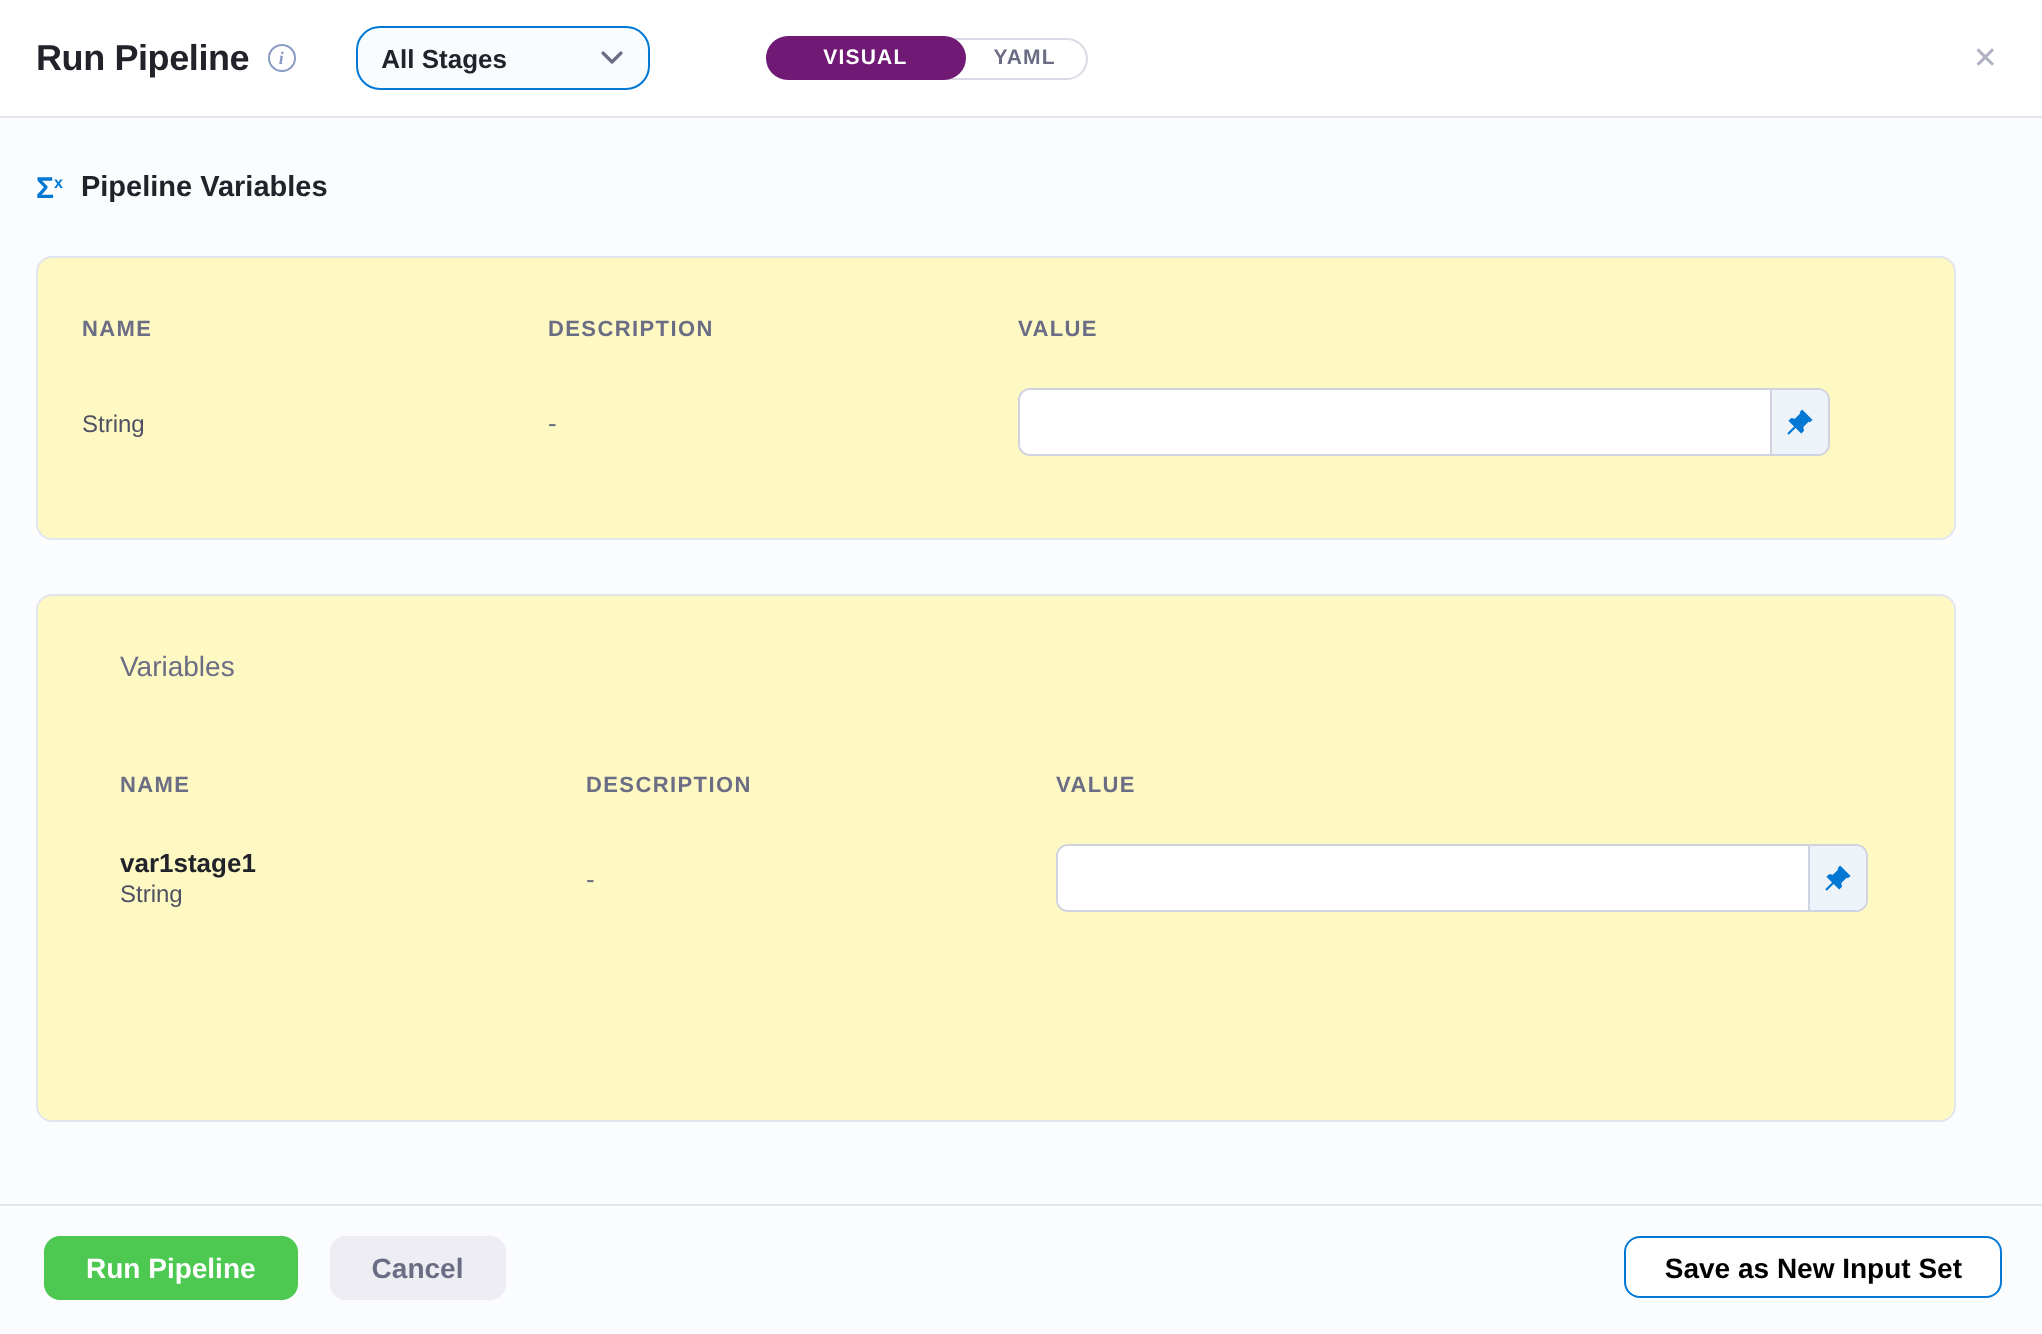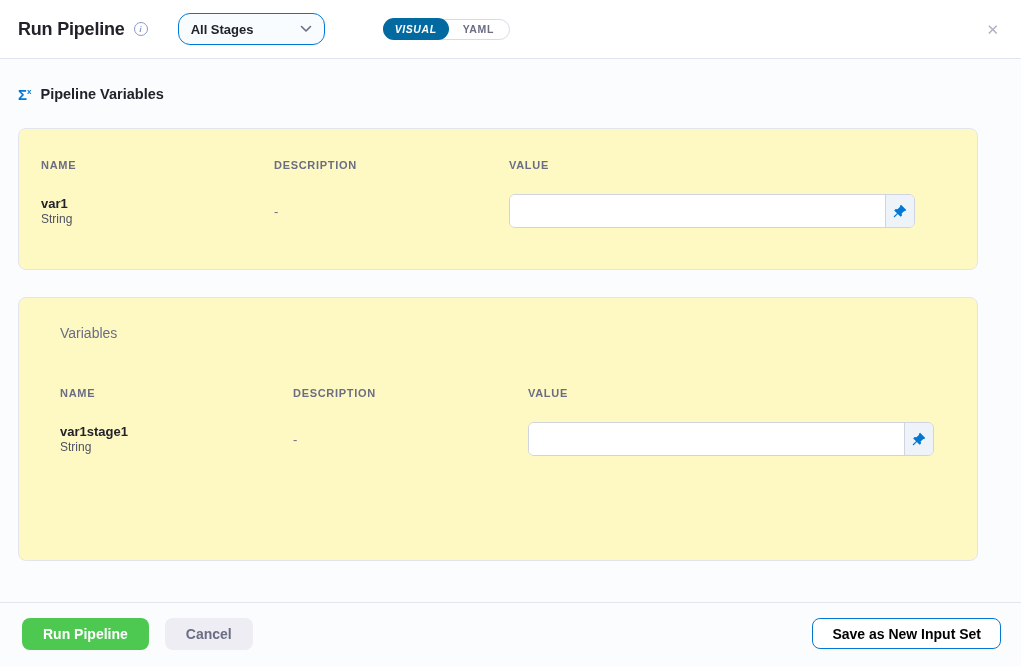--- a/index.html
+++ b/index.html
@@ -69,27 +69,26 @@
     height: 21px;
     display: flex; align-items: center;
     padding: 0 15px;
     font-size: 10.5px;
     font-weight: bold;
     letter-spacing: 0.6px;
     color: #6b6d85;
     cursor: pointer;
   }
   .toggle-opt.selected {
-    background: #0369a1;
+    background: #701a75;
     color: #ffffff;
     border-radius: 11px;
     margin: -1px;
     height: 22px;
-    padding: 0 12px;
-    font-style: italic;
+    padding: 0 29px;
   }
   .close-btn {
     margin-left: auto;
     color: #b0b1c3;
     font-size: 15px;
     line-height: 1;
     cursor: pointer;
     padding: 4px;
   }
 
@@ -276,21 +275,20 @@
   </div>
 
   <div class="card card-1">
     <div class="table-header">
       <div class="th col-name">NAME</div>
       <div class="th col-desc">DESCRIPTION</div>
       <div class="th col-value">VALUE</div>
     </div>
     <div class="table-row">
       <div class="col-name">
-        <div class="var-name">var1</div>
         <div class="var-type">String</div>
       </div>
       <div class="col-desc var-desc">-</div>
       <div class="col-value">
         <div class="input-group">
           <input type="text" value="" style="">
           <div class="pin-btn">
             <svg width="14" height="14" viewBox="0 0 16 16">
               <path d="M9.2 0.8 L15.2 6.8 L13.6 8.2 L12.9 7.9 L9.9 10.9 L10.3 13 L8.7 14.6 L5.5 11.4 L1.6 15.3 L0.7 14.4 L4.6 10.5 L1.4 7.3 L3 5.7 L5.1 6.1 L8.1 3.1 L7.8 2.4 Z" fill="#0278d5"></path>
             </svg>

